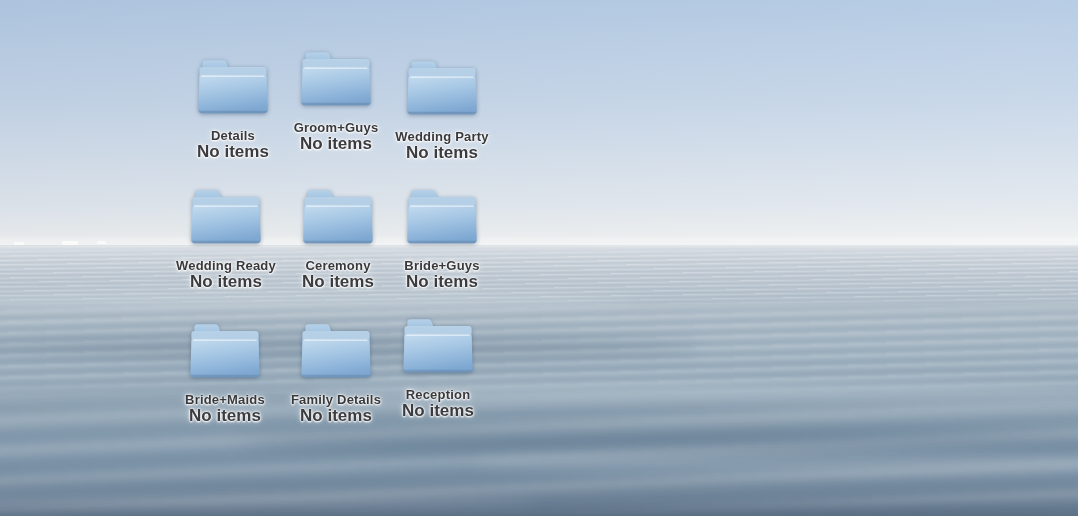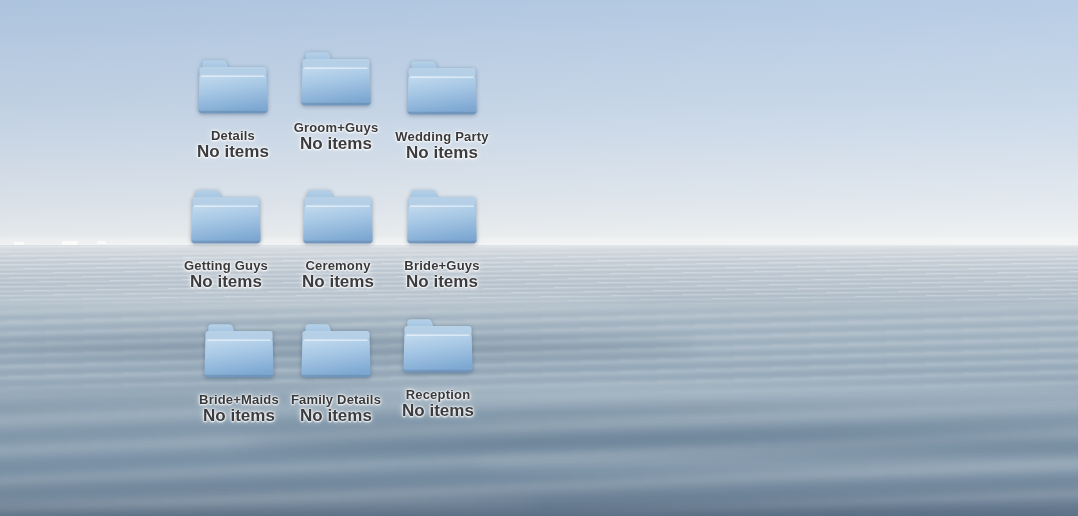--- a/index.html
+++ b/index.html
@@ -100,21 +100,21 @@
                  0 1px 2px rgba(255,255,255,0.9), 0 0 6px rgba(255,255,255,0.8);
   }
 
   
   .p11 { left: 178px; top: 58px; }
   .p12 { left: 281px; top: 50px; }
   .p13 { left: 387px; top: 59px; }
   .p21 { left: 171px; top: 188px; }
   .p22 { left: 283px; top: 188px; }
   .p23 { left: 387px; top: 188px; }
-  .p31 { left: 184px; top: 322px; }
+  .p31 { left: 170px; top: 322px; }
   .p32 { left: 281px; top: 322px; }
   .p33 { left: 383px; top: 317px; }
 </style>
 </head>
 <body>
 
 <svg width="0" height="0" style="position:absolute" aria-hidden="true">
   <defs>
     <linearGradient id="tabGrad" x1="0" y1="0" x2="0" y2="1">
       <stop offset="0" stop-color="#b6d1e9"></stop>
@@ -179,21 +179,21 @@
       <use href="#folder"></use>
     </svg>
   <div class="label">Wedding Party</div>
   <div class="sub">No items</div>
 </div>
 
 <div class="icon-item p21">
   <svg class="folder-svg">
       <use href="#folder"></use>
     </svg>
-  <div class="label">Getting Guys</div>
+  <div class="label">Wedding Ready</div>
   <div class="sub">No items</div>
 </div>
 
 <div class="icon-item p22">
   <svg class="folder-svg">
       <use href="#folder"></use>
     </svg>
   <div class="label">Ceremony</div>
   <div class="sub">No items</div>
 </div>

